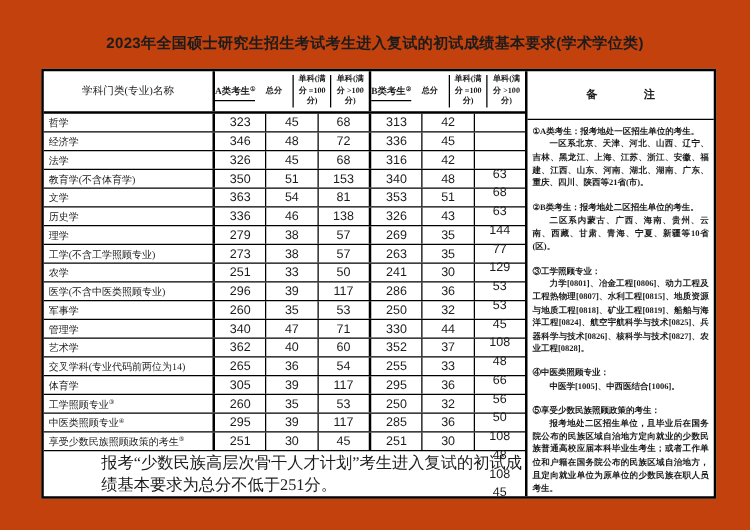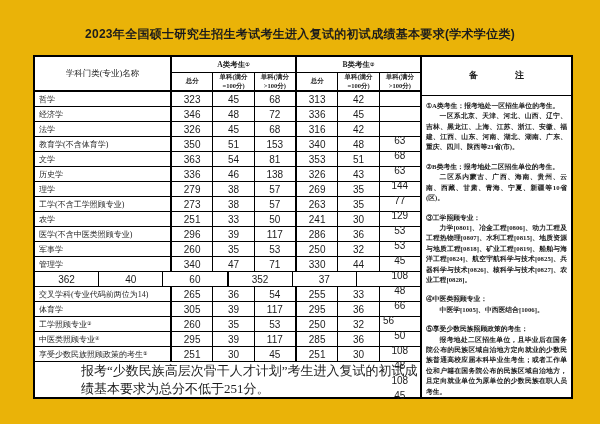--- a/index.html
+++ b/index.html
@@ -1,33 +1,33 @@
 <!DOCTYPE html>
 <html><head>
 <meta charset="utf-8">
 <style>
   * { margin:0; padding:0; box-sizing:border-box; }
   html,body { width:600px; height:424px; background:#ffffff; overflow:hidden;
               font-family:"Liberation Serif","DejaVu Serif",serif; color:#1c1c1c; }
-  .page { position:relative; width:600px; height:424px; background:#eab308; }
+  .page { position:relative; width:600px; height:424px; background:#c2410c; }
 
   .title { position:absolute; top:26px; left:0; width:600px; text-align:center;
            font-family:"Liberation Sans","DejaVu Sans",sans-serif;
            font-size:12px; font-weight:bold; letter-spacing:.3px; }
 
   .table { position:absolute; left:33px; top:55px; width:540px; height:344px;
            border:2px solid #000; display:flex; background:#fff; }
 
   
   .left  { width:387px; display:flex; flex-direction:column; border-right:2px solid #000; }
   .head  { display:flex; height:48px; border-bottom:2px solid #000; }
   .lab-head { width:137px; border-right:2px solid #000; display:flex; align-items:center;
               justify-content:center; font-size:8.5px; font-weight:normal; }
   .groups { flex:1; display:flex; }
-  .group  { flex:1; display:flex; flex-direction:column; }
+  .group  { flex:1; display:flex; flex-direction:row;align-items:center; }
   .group.first { border-right:2px solid #000; }
   .gtop   { height:16px; border-bottom:1px solid #000; display:flex; align-items:center;
             justify-content:center; font-size:7.5px; font-weight:bold; }
   .gsub   { flex:1; display:flex; }
   .cell.sub { flex:1; border-right:1px solid #000; display:flex; align-items:center;
               justify-content:center; text-align:center; font-size:6.5px; font-weight:bold;
               line-height:8.5px; padding:0 1px; }
   .gsub .cell.sub:last-child { border-right:none; }
 
   .drow { display:flex; height:15px; border-bottom:1px solid #000; }
@@ -196,20 +196,21 @@
           <div class="drow">
             <div class="cell rlabel">管理学</div>
             <div class="cell num">340</div>
             <div class="cell num">47</div>
             <div class="cell num thick">71</div>
             <div class="cell num">330</div>
             <div class="cell num">44</div>
             <div class="cell num">66</div>
           </div>
           <div class="drow">
+            <div class="cell rlabel">艺术学</div>
             <div class="cell num">362</div>
             <div class="cell num">40</div>
             <div class="cell num thick">60</div>
             <div class="cell num">352</div>
             <div class="cell num">37</div>
             <div class="cell num">56</div>
           </div>
           <div class="drow">
             <div class="cell rlabel">交叉学科(专业代码前两位为14)</div>
             <div class="cell num">265</div>

